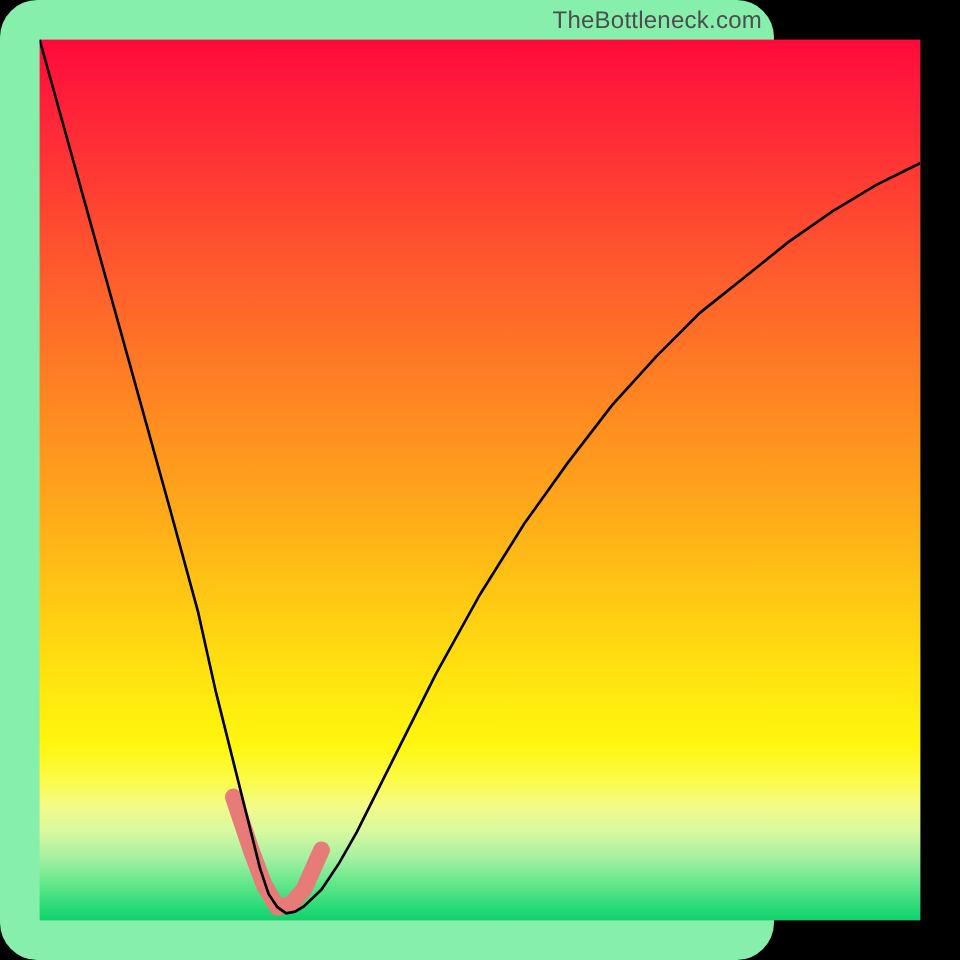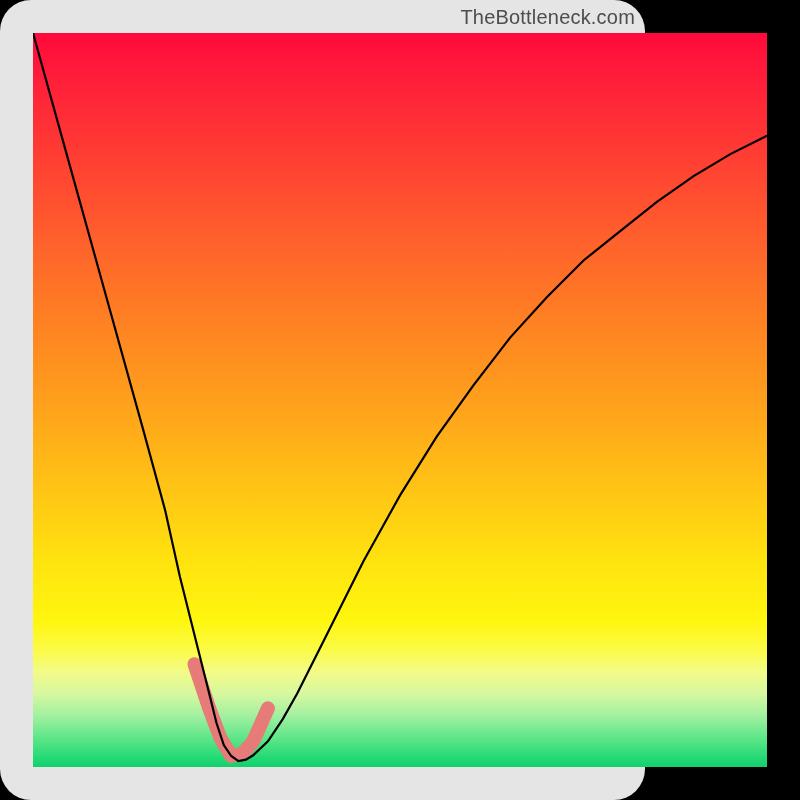--- a/index.html
+++ b/index.html
@@ -8,21 +8,21 @@
     width: 800px;
     height: 800px;
     background: #000;
     overflow: hidden;
     font-family: Arial, Helvetica, sans-serif;
   }
   .frame {
     position: relative;
     width: 645px;
     height: 800px;
-    background: #e5e5e5;
+    background: #86efac;
     border-radius: 31px;
   }
   .plot-area {
     position: absolute;
     left: 33px;
     top: 33px;
     width: 734px;
     height: 734px;
     
     background: linear-gradient(

